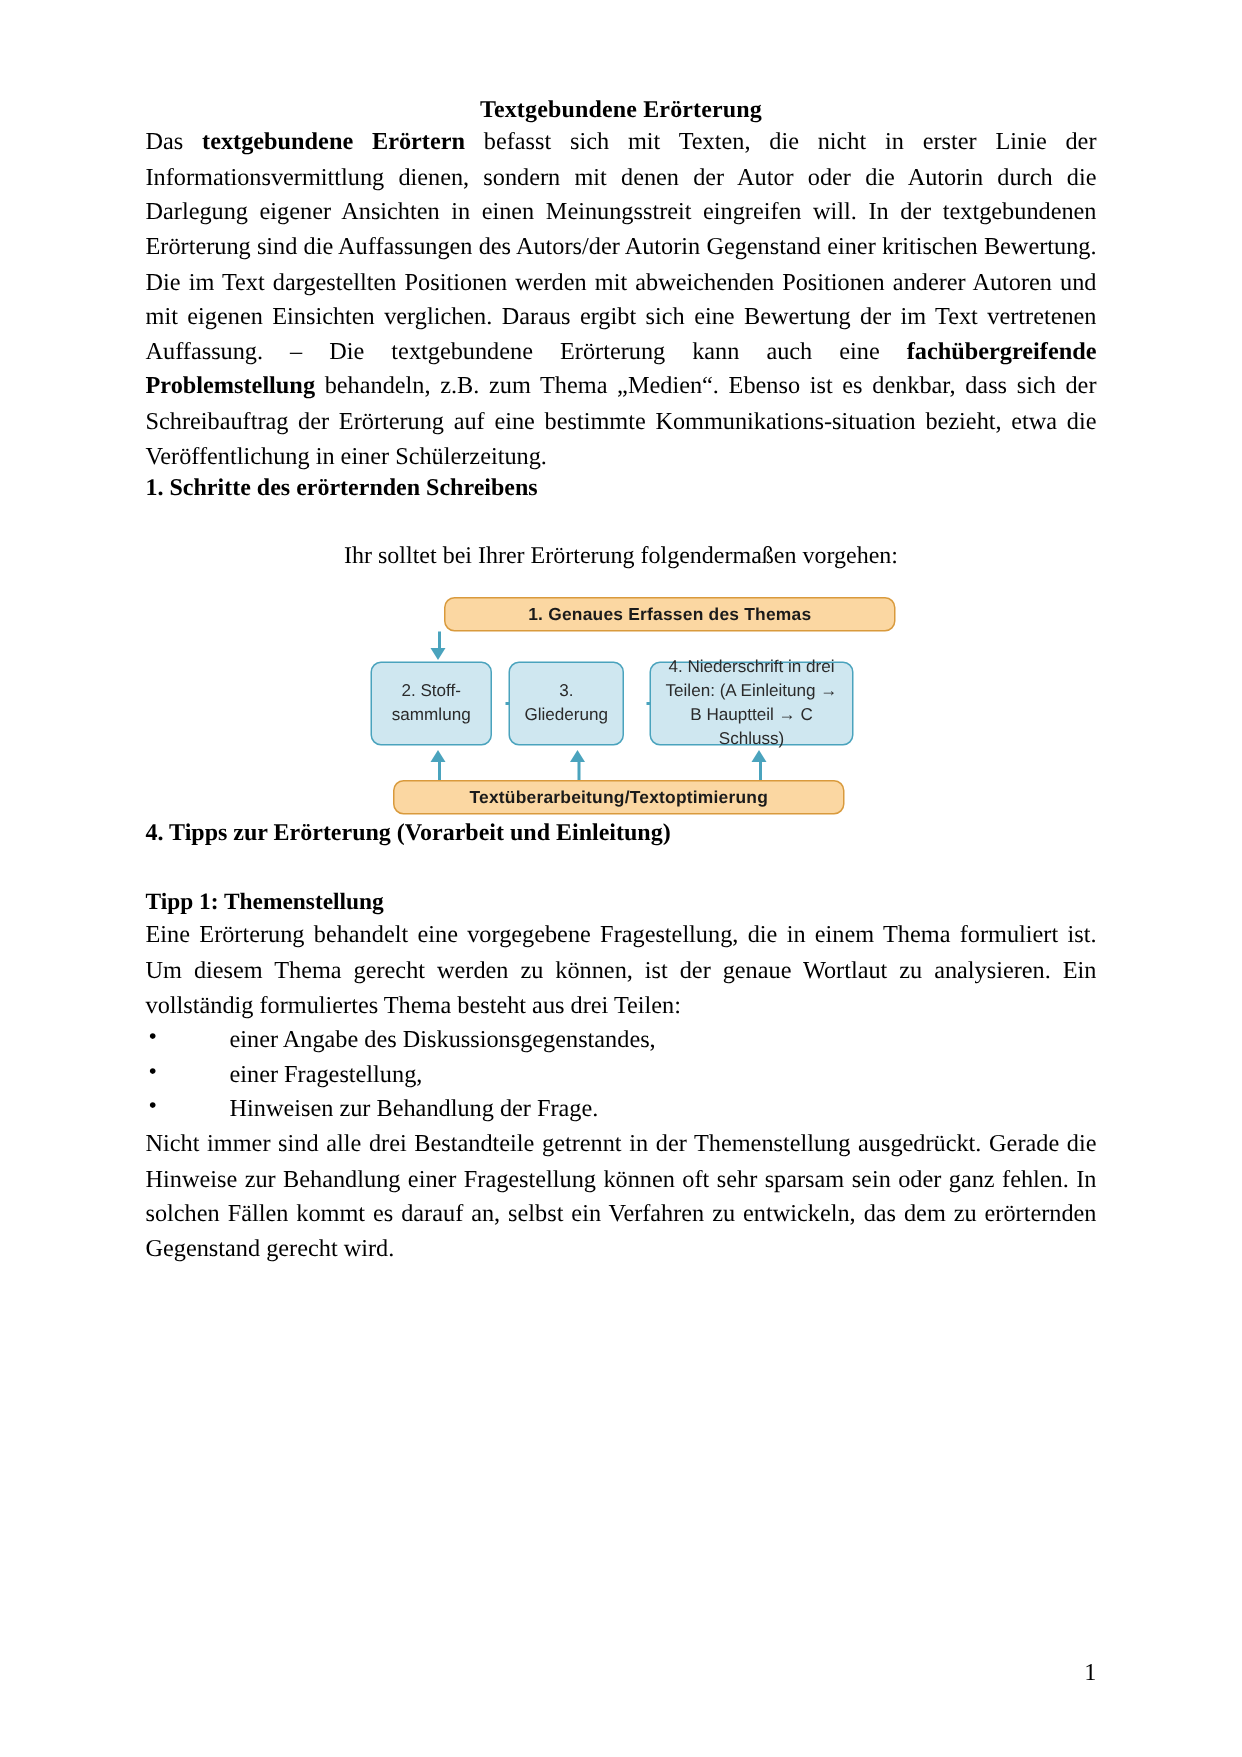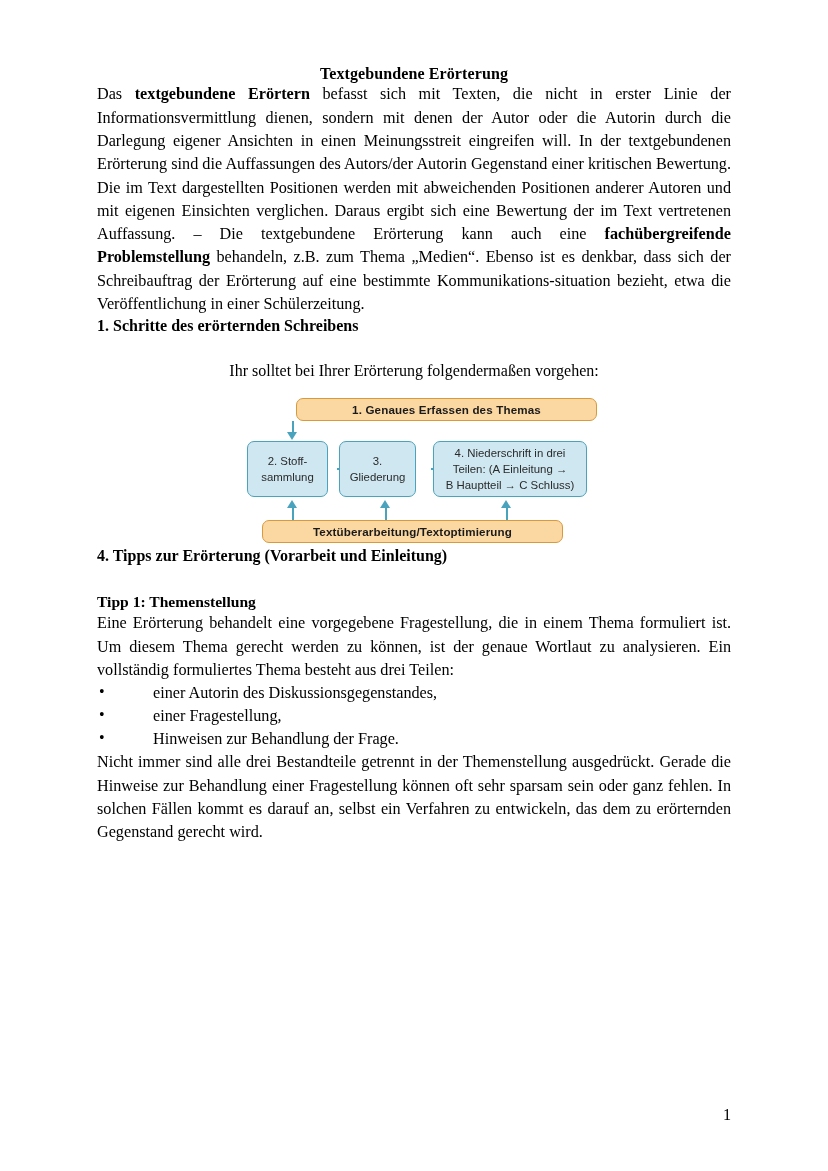--- a/index.html
+++ b/index.html
@@ -134,21 +134,21 @@
     font-weight: normal;
     font-size: 11.4px;
     line-height: 1.42;
   }
   .node-blue .node-inner { padding: 0 5px; }
 
   
   #node-top     { left: 165px; top: 4px;   width: 301px; height: 23px; margin-left: 34px; }
   #node-stoff   { left: 150px; top: 47px;  width: 81px;  height: 56px; }
   #node-glied   { left: 242px; top: 47px;  width: 77px;  height: 56px; }
-  #node-nieder  { left: 336px; top: 47px;  width: 154px; height: 56px; }
+  #node-nieder  { left: 336px; top: 47px;  width: 136px; height: 56px; }
   #node-bottom  { left: 165px; top: 126px; width: 301px; height: 23px; }
 
   .connector {
     position: absolute;
     background: #4aa3bd;
   }
   
   .conn-v-top { left: 194.5px; top: 27px; width: 2px; height: 12px; }
   .arrow-down {
     position: absolute;
@@ -226,21 +226,21 @@
 
     </div>
 
     <h2 class="section-heading sec2-heading">4. Tipps zur Erörterung (Vorarbeit und Einleitung)</h2>
 
     <h3 class="tip-heading">Tipp 1: Themenstellung</h3>
 
     <p class="body-text tip-body">Eine Erörterung behandelt eine vorgegebene Fragestellung, die in einem Thema formuliert ist. Um diesem Thema gerecht werden zu können, ist der genaue Wortlaut zu analysieren. Ein vollständig formuliertes Thema besteht aus drei Teilen:</p>
 
     <ul class="bullet-list">
-      <li><span class="bullet">•</span><span>einer Autorin des Diskussionsgegenstandes,</span></li>
+      <li><span class="bullet">•</span><span>einer Angabe des Diskussionsgegenstandes,</span></li>
       <li><span class="bullet">•</span><span>einer Fragestellung,</span></li>
       <li><span class="bullet">•</span><span>Hinweisen zur Behandlung der Frage.</span></li>
     </ul>
 
     <p class="body-text closing-para">Nicht immer sind alle drei Bestandteile getrennt in der Themenstellung ausgedrückt. Gerade die Hinweise zur Behandlung einer Fragestellung können oft sehr sparsam sein oder ganz fehlen. In solchen Fällen kommt es darauf an, selbst ein Verfahren zu entwickeln, das dem zu erörternden Gegenstand gerecht wird.</p>
 
   </div>
 
   <div class="page-number">1</div>
 </div>

